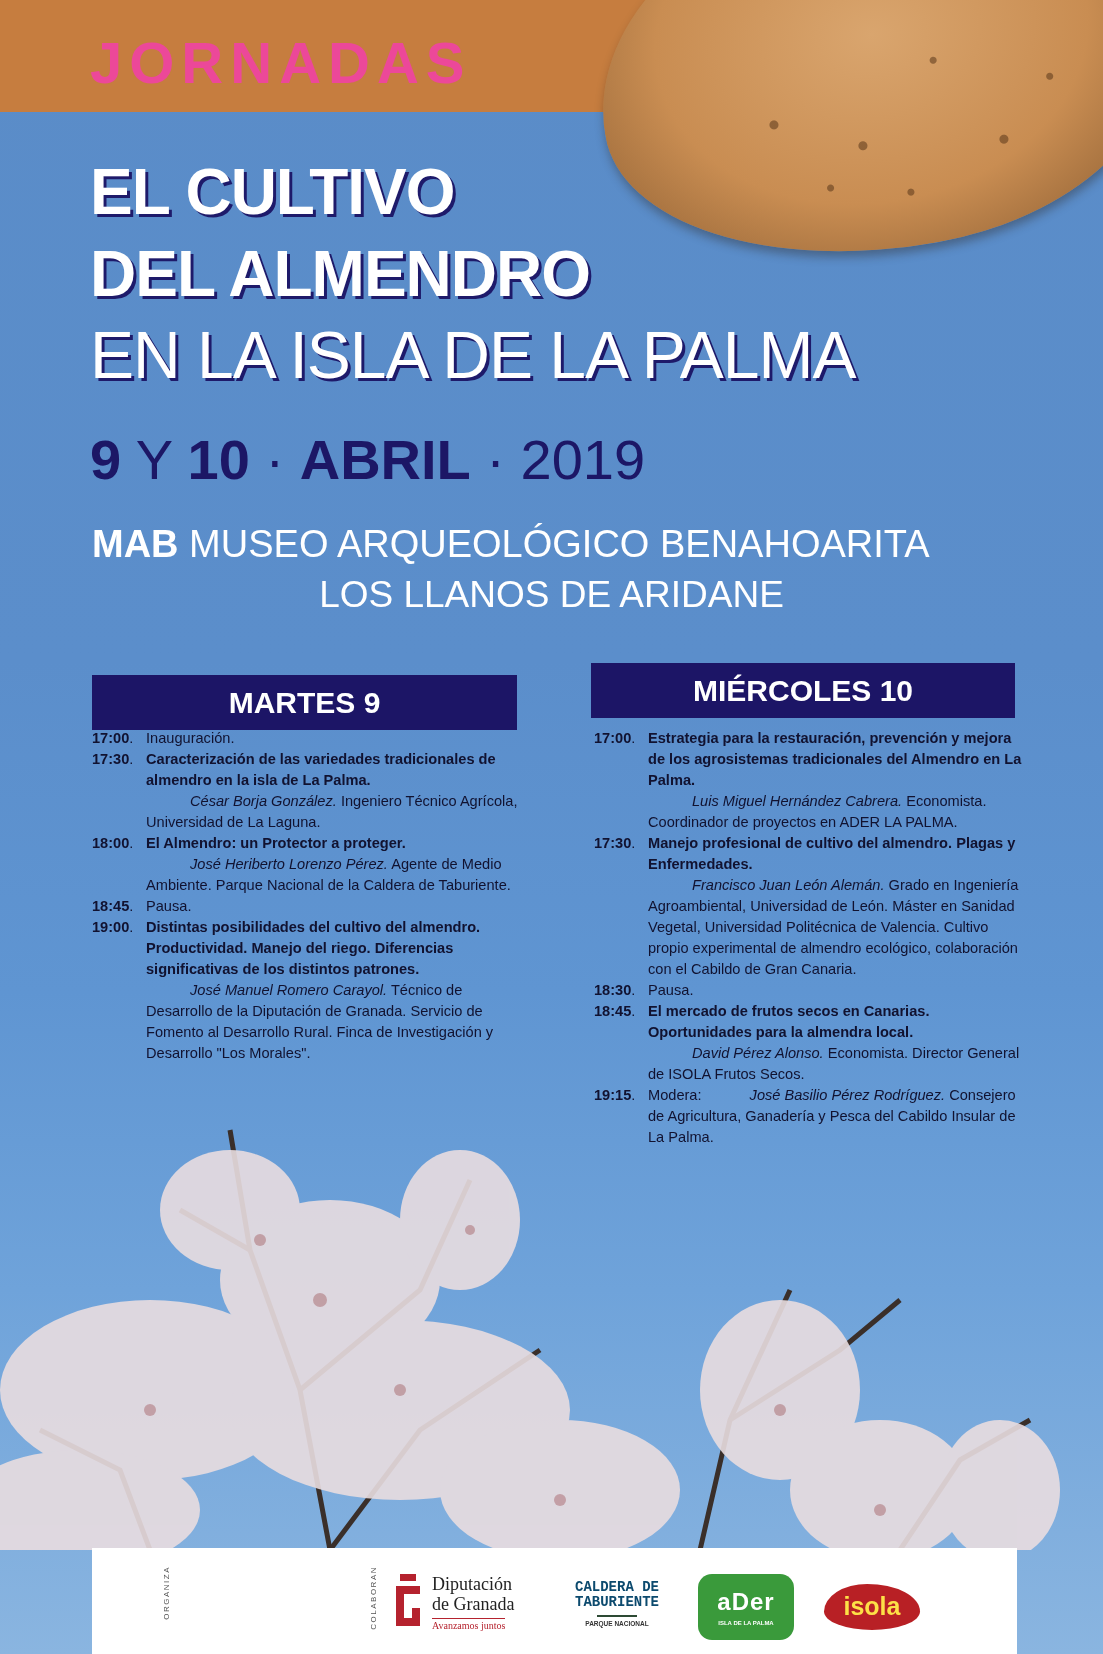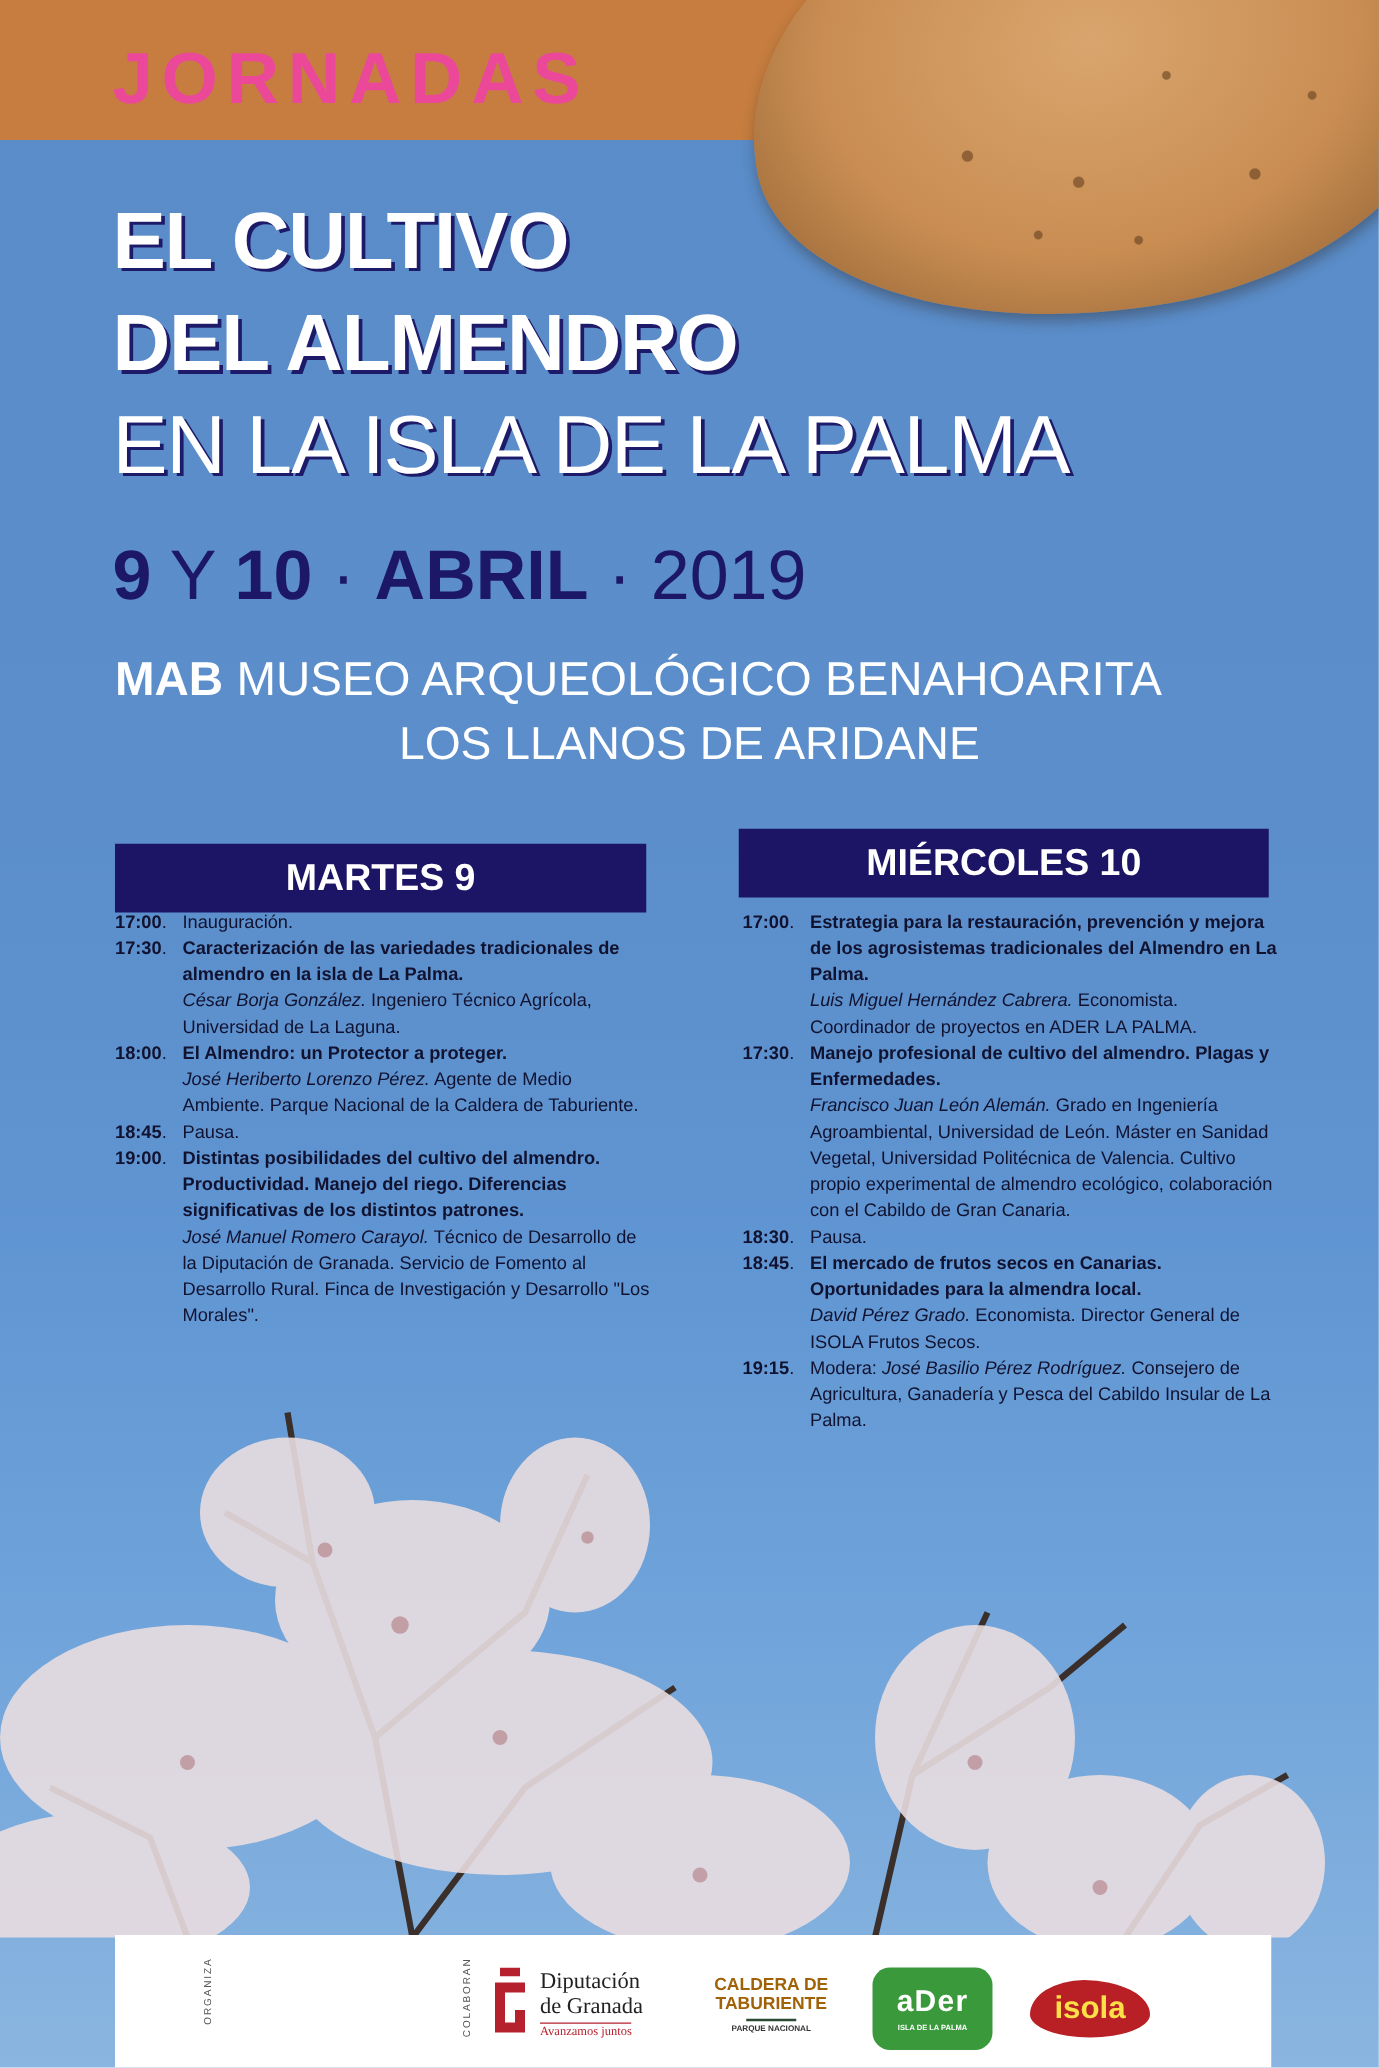--- a/index.html
+++ b/index.html
@@ -59,42 +59,42 @@
   .col {
     position: absolute; top: 728px; font-size: 14.6px; line-height: 21px; color: #111230;
   }
   .col-left { left: 92px; width: 430px; }
   .col-right { left: 594px; width: 430px; }
   .entry { display: flex; }
   .time { width: 54px; flex: none; font-weight: bold; }
   .time::after { content: "."; font-weight: normal; }
   .body { flex: 1; }
   .body .talk { font-weight: bold; }
-  .body .speaker { font-style: italic; }
+  .body .speaker { font-style: italic; margin-left: 44px; }
   .tree {
     position: absolute; left: 0; top: 1090px; width: 1103px; height: 460px; overflow: hidden;
   }
   .logo-bar {
     position: absolute; left: 92px; top: 1548px; width: 925px; height: 106px; background: #fff;
   }
   .vlabel {
     position: absolute; top: 18px; writing-mode: vertical-rl; transform: rotate(180deg);
     font-size: 8px; letter-spacing: 1.5px; color: #555;
   }
   .logo { position: absolute; }
   .cabildo { left: 98px; top: 20px; width: 170px; height: 70px; }
   .cabildo .mark { position: absolute; left: 0; top: 4px; width: 34px; height: 50px; }
   .cabildo .t { position: absolute; left: 38px; color: #1f63b6; font-weight: bold; font-size: 25px; line-height: 26px; }
   .cabildo .sub { position: absolute; left: 0; top: 59px; color: #1f63b6; font-weight: bold; font-size: 8.5px; white-space: nowrap; }
   .dipu { left: 300px; top: 26px; width: 140px; height: 60px; }
   .dipu .g { position: absolute; left: 0; top: 0; width: 32px; height: 54px; }
   .dipu .t { position: absolute; left: 40px; top: 0; font-family: "Liberation Serif", serif; font-size: 18px; line-height: 20px; color: #222; white-space: nowrap; }
   .dipu .s { position: absolute; left: 40px; top: 44px; font-family: "Liberation Serif", serif; font-size: 10px; color: #b5222e; border-top: 1px solid #b5222e; padding-top: 1px; white-space: nowrap; }
   .caldera { left: 470px; top: 32px; width: 110px; }
-  .caldera .t { font-family: Liberation Sans, sans-serif; font-weight: bold; color: #a16207; font-size: 14px; line-height: 15px; text-align: center; }
+  .caldera .t { font-family: Liberation Mono, monospace; font-weight: bold; color: #0c4a6e; font-size: 14px; line-height: 15px; text-align: center; }
   .caldera .line { width: 40px; height: 2px; background: #2d4a34; margin: 5px auto 3px; }
   .caldera .s { font-size: 6.5px; font-weight: bold; text-align: center; color: #333; }
   .ader { left: 606px; top: 26px; width: 96px; height: 66px; background: #3a9a3b; border-radius: 14px; }
   .ader .t { position: absolute; left: 0; width: 96px; top: 14px; text-align: center; color: #fff; font-weight: bold; font-size: 24px; letter-spacing: 1px; }
   .ader .s { position: absolute; left: 0; width: 96px; top: 46px; text-align: center; color: #fff; font-size: 6px; font-weight: bold; }
   .isola { left: 732px; top: 36px; width: 96px; height: 46px; background: #b82025; border-radius: 45% 55% 50% 50% / 60% 60% 40% 40%; }
   .isola .t { position: absolute; left: 0; width: 96px; top: 8px; text-align: center; color: #fde047; font-weight: bold; font-size: 25px; }
 </style>
 </head>
 <body>
@@ -179,21 +179,21 @@
     <div class="entry">
       <span class="time">18:30</span>
       <div class="body">
         <div><span>Pausa.</span></div>
       </div>
     </div>
     <div class="entry">
       <span class="time">18:45</span>
       <div class="body">
         <div><span class="talk">El mercado de frutos secos en Canarias. Oportunidades para la almendra local.</span></div>
-        <div><span class="speaker">David Pérez Grado.</span> <span>Economista. Director General de ISOLA Frutos Secos.</span></div>
+        <div><span class="speaker">David Pérez Alonso.</span> <span>Economista. Director General de ISOLA Frutos Secos.</span></div>
       </div>
     </div>
     <div class="entry">
       <span class="time">19:15</span>
       <div class="body">
         <div><span>Modera: </span><span class="speaker">José Basilio Pérez Rodríguez.</span> <span>Consejero de Agricultura, Ganadería y Pesca del Cabildo Insular de La Palma.</span></div>
       </div>
     </div>
   </div>
 

